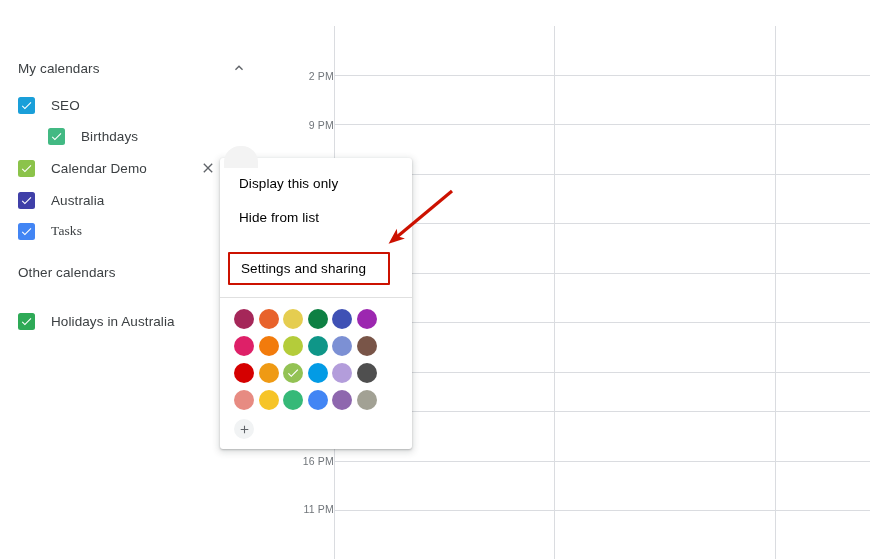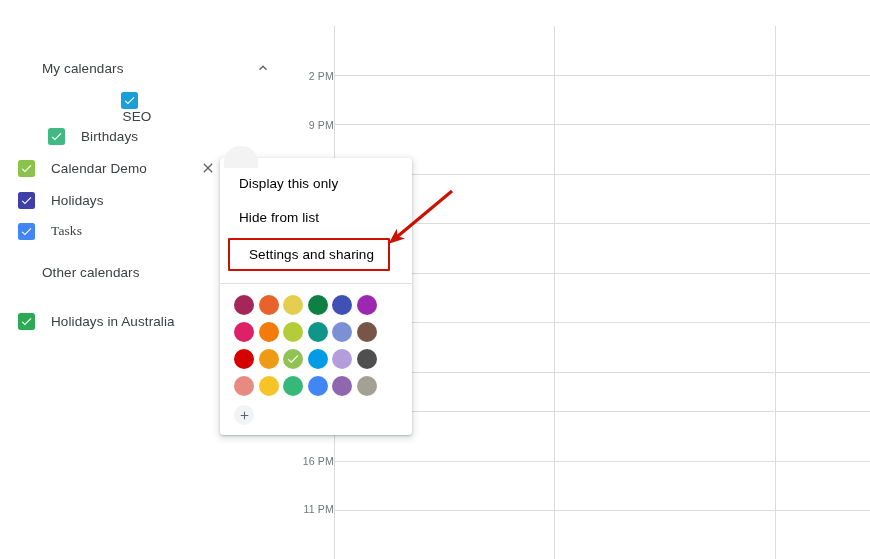--- a/index.html
+++ b/index.html
@@ -60,21 +60,20 @@
     height: 559px;
     background: #ffffff;
   }
   .section-header {
     position: absolute;
     display: flex;
     align-items: center;
     width: 232px;
     left: 18px;
     height: 30px;
-    margin-left: 24px;
   }
   .section-title {
     font-size: 13.5px;
     color: #3c4043;
     font-weight: 500;
     letter-spacing: 0.1px;
     flex: 1;
   }
   .hdr-icon {
     width: 22px; height: 22px;
@@ -143,22 +142,22 @@
     display: flex;
     align-items: center;
     padding: 0 0 0 19px;
     font-size: 13.5px;
     color: #000000;
     letter-spacing: 0.1px;
     position: relative;
     cursor: pointer;
   }
   .menu-item.highlighted {
-    margin: 4px 22px 0 8px;
-    padding-left: 19px;
+    margin: 18px 22px 0 8px;
+    padding-left: 11px;
     border: 2.5px solid #cc1100;
     height: 29px;
     border-radius: 1px;
   }
   #menu-divider {
     height: 1px;
     background: #e0e0e0;
     margin: 6px 0 0 0;
   }
 
@@ -239,21 +238,21 @@
 
   <div class="section-header" style="top:53px;">
     <span class="section-title">My calendars</span>
     <span class="hdr-icon">
       <svg width="16" height="16" viewBox="0 0 24 24">
           <path d="M7.41 15.41 12 10.83l4.59 4.58L18 14l-6-6-6 6z" fill="currentColor"></path>
         </svg>
     </span>
   </div>
 
-  <div class="cal-row" style="top:92px;flex-direction:column;">
+  <div class="cal-row" style="top:92px;">
     <span class="cal-check" style="background:#1a9fd9;">
       <svg width="13" height="13" viewBox="0 0 24 24">
           <path d="M9 16.17 4.83 12l-1.42 1.41L9 19 21 7l-1.41-1.41z" fill="#fff"></path>
         </svg>
     </span>
     <span class="cal-name">SEO</span>
   </div>
 
   <div class="cal-row" style="top:123px;padding-left:30px;">
     <span class="cal-check" style="background:#42b983;">
@@ -272,21 +271,21 @@
     </span>
     <span class="cal-name">Calendar Demo</span>
   </div>
 
   <div class="cal-row" style="top:187px;">
     <span class="cal-check" style="background:#3f3fa8;">
       <svg width="13" height="13" viewBox="0 0 24 24">
           <path d="M9 16.17 4.83 12l-1.42 1.41L9 19 21 7l-1.41-1.41z" fill="#fff"></path>
         </svg>
     </span>
-    <span class="cal-name">Holidays</span>
+    <span class="cal-name">Australia</span>
   </div>
 
   <div class="cal-row" style="top:218px;font-family:Liberation Serif, serif;">
     <span class="cal-check" style="background:#4285f4;">
       <svg width="13" height="13" viewBox="0 0 24 24">
           <path d="M9 16.17 4.83 12l-1.42 1.41L9 19 21 7l-1.41-1.41z" fill="#fff"></path>
         </svg>
     </span>
     <span class="cal-name">Tasks</span>
   </div>

